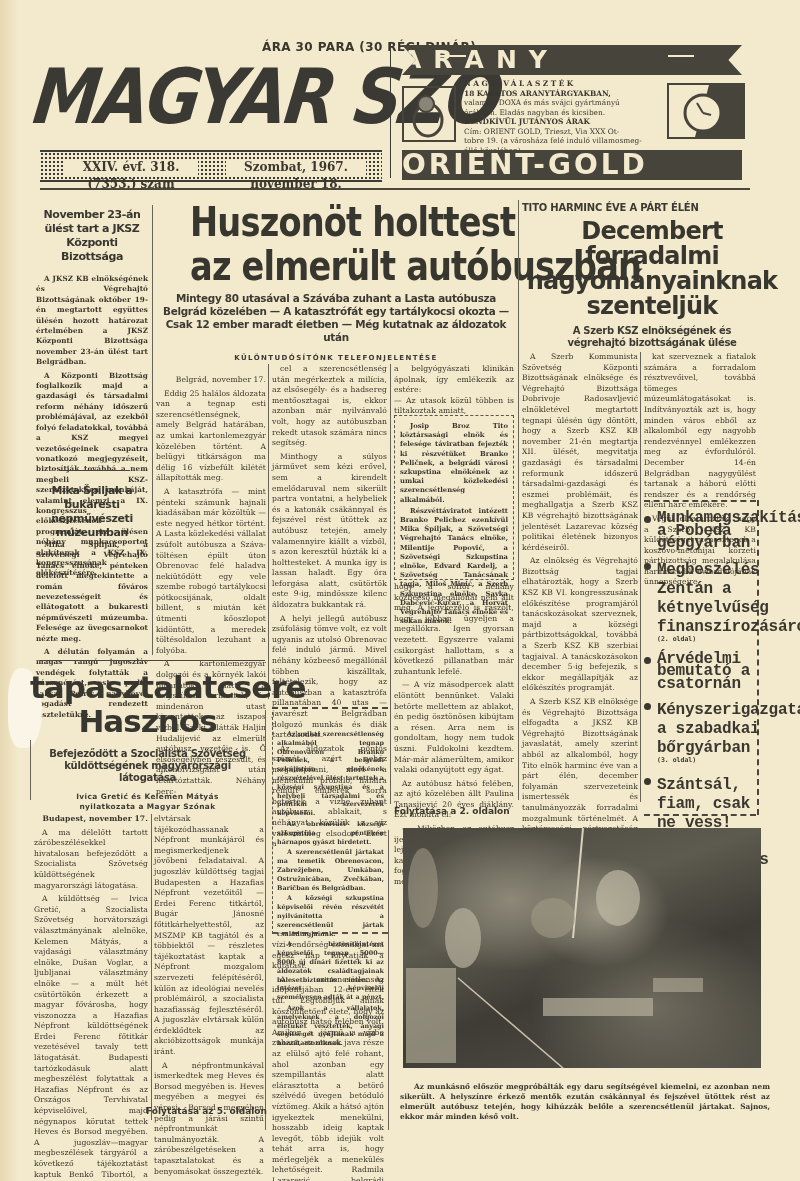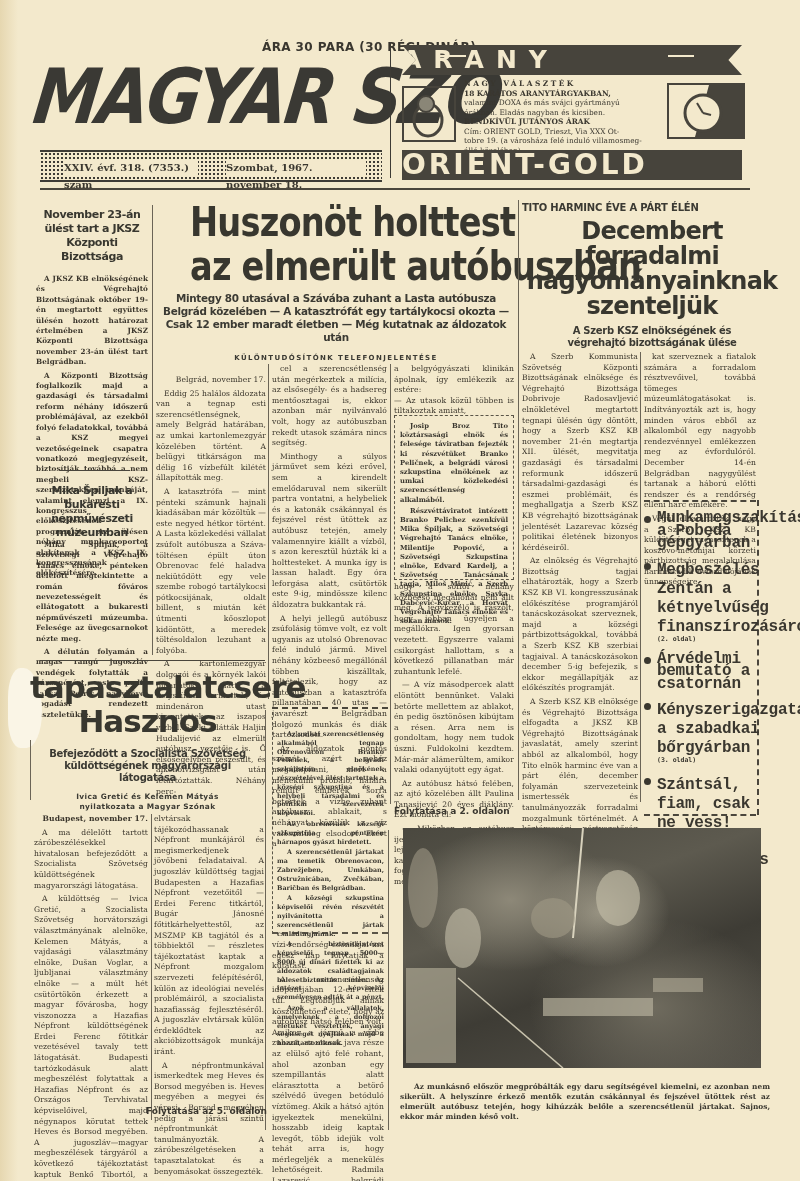--- a/index.html
+++ b/index.html
@@ -37,21 +37,21 @@
     white-space: nowrap;
   }
   .mast-strip {
     left: 40px; top: 150px; width: 342px; height: 32px;
     background-image: radial-gradient(#3d3b35 1.2px, transparent 1.4px);
     background-size: 4px 4px;
     border-top: 2px solid #3d3b35; border-bottom: 2px solid #3d3b35;
   }
   .mast-info {
     position: absolute; top: 7px; height: 17px; background: #f3e9cc;
-    font-size: 10px; font-weight: bold; line-height: 17px; text-align: left; color:#3a372f;
+    font-size: 12px; font-weight: bold; line-height: 17px; text-align: center; color:#3a372f;
     font-family: "DejaVu Serif", serif;
   }
 
   
   .ad-banner {
     position: absolute; height: 30px; background: #47443c; color: #f3e9cc;
     font-family: "DejaVu Sans", sans-serif; font-weight: bold; text-align: left;
   }
   .ad-text { font-family: "DejaVu Serif", serif; font-size: 7.4px; line-height: 9.5px; font-weight: bold; color: #3a372f; }
   .ad-box { position: absolute; border: 2px solid #47443c; }

